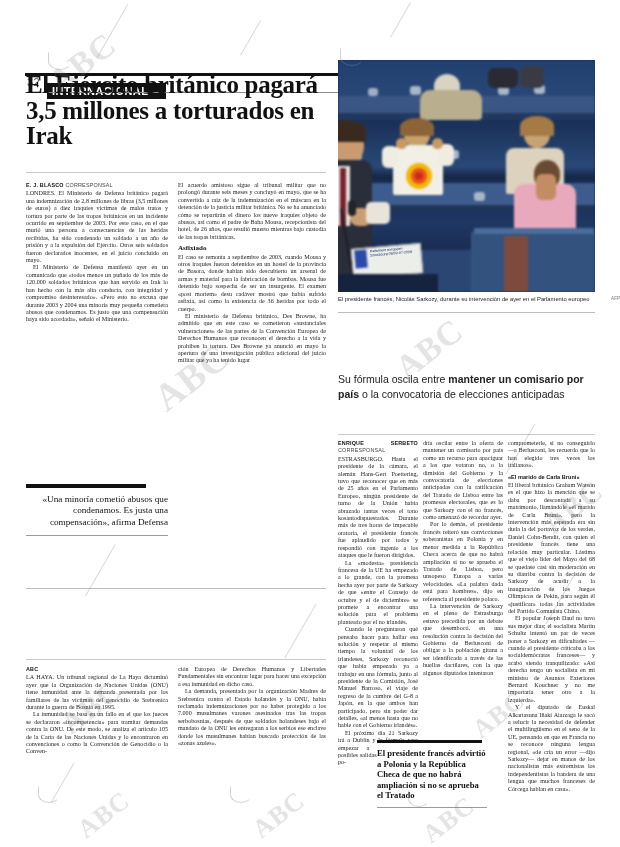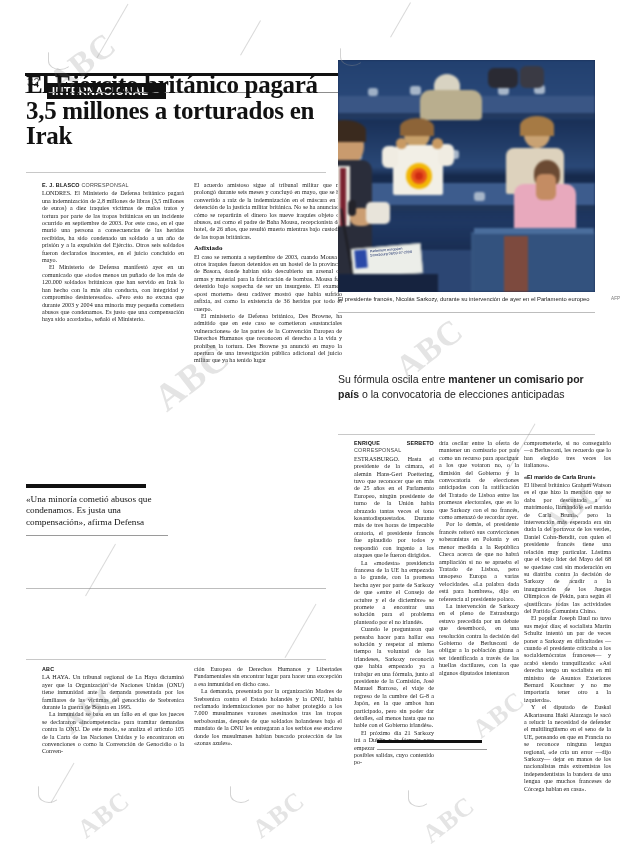--- a/index.html
+++ b/index.html
@@ -24,21 +24,21 @@
            font-weight:bold;font-size:11px;letter-spacing:.4px;line-height:15px;}
   .mast-date{position:absolute;right:36px;top:5px;font-family:"Liberation Sans",sans-serif;
              font-size:6.5px;color:#444;letter-spacing:.6px;}
   .mast-logo{position:absolute;right:0px;top:2px;font-family:"Liberation Serif",serif;
              font-weight:bold;font-size:13px;letter-spacing:.4px;color:#111;}
 
   
   .hl{font-family:"Liberation Serif",serif;font-weight:bold;color:#111;
       letter-spacing:-0.3px;}
   .body-col{font-family:"Liberation Serif",serif;font-size:6.1px;line-height:7.4px;
-            text-align:justify;color:#1b1b1b;-webkit-hyphens:auto;hyphens:auto;margin-left:16px;}
+            text-align:justify;color:#1b1b1b;-webkit-hyphens:auto;hyphens:auto;}
   .body-col p{margin:0;text-indent:7px;}
   .body-col p.first{text-indent:0;}
   .byline{font-family:"Liberation Sans",sans-serif;font-size:5.4px;font-weight:bold;
           color:#111;letter-spacing:.2px;margin:0 0 1px 0;}
   .byline span.role{font-weight:normal;color:#444;}
   .kicker{font-family:"Liberation Sans",sans-serif;font-size:5.6px;font-weight:bold;
           color:#111;margin:4px 0 1px 0;}
   .crosshead{font-family:"Liberation Serif",serif;font-weight:bold;font-size:7px;
              color:#111;margin:4px 0 1px 0;}
 
@@ -50,21 +50,21 @@
   #art1-sub b{font-weight:bold;}
   #art1-rule{position:absolute;left:26px;top:172px;width:300px;height:1px;background:#c8c8c8;}
 
   #a1c1{position:absolute;left:26px;top:182px;width:142px;}
   #a1c2{position:absolute;left:178px;top:182px;width:148px;}
 
   
   #pull1{position:absolute;left:26px;top:484px;width:142px;}
   #pull1 .pq-top{width:120px;height:4px;background:#111;margin-bottom:6px;}
   #pull1 .pq-txt{font-family:"Liberation Serif",serif;font-size:9.2px;line-height:11.4px;
-                 color:#111;}
+                 color:#111;text-align:right;}
   #pull1 .pq-bot{width:142px;height:1px;background:#9a9a9a;margin-top:7px;}
 
   
   #art2-rule{position:absolute;left:26px;top:588px;width:300px;height:1px;background:#bdbdbd;}
   #art2-head{position:absolute;left:26px;top:596px;width:302px;}
   #art2-head .h2{font-size:19.5px;line-height:20.5px;}
   #art2-rule2{position:absolute;left:26px;top:659px;width:300px;height:1px;background:#c8c8c8;}
   #a2c1{position:absolute;left:26px;top:666px;width:142px;}
   #a2c2{position:absolute;left:178px;top:666px;width:148px;}
 
@@ -267,20 +267,21 @@
   <div id="a3c3" class="body-col">
     <p class="first">comprometerle, si no conseguirlo —a Berlusconi, les recuerdo que lo han elegido tres veces los italianos».</p>
     <div class="kicker">«El marido de Carla Bruni»</div>
     <p class="first">El liberal británico Graham Watson es el que hizo la mención que se daba por descontada a su matrimonio, llamándole «el marido de Carla Bruni», pero la intervención más esperada era sin duda la del portavoz de los verdes, Daniel Cohn-Bendit, con quien el presidente francés tiene una relación muy particular. Lástima que el viejo líder del Mayo del 68 se quedase casi sin moderación en su diatriba contra la decisión de Sarkozy de acudir a la inauguración de los Juegos Olímpicos de Pekín, para según él «justificar» todas las actividades del Partido Comunista Chino.</p>
     <p>El popular Joseph Daul no tuvo sus mejor días; el socialista Martin Schultz intentó un par de veces poner a Sarkozy en dificultades —cuando el presidente criticaba a los socialdemócratas franceses— y acabó siendo tranquilizado: «Así derecha tengo un socialista en mi ministro de Asuntos Exteriores Bernard Kouchner y no me importaría tener otro a la izquierda».</p>
     <p>Y el diputado de Euskal Alkartasuna Iñaki Aiarzaga le sacó a relucir la necesidad de defender el multilingüismo en el seno de la UE, pensando en que en Francia no se reconoce ninguna lengua regional, «de cría un error —dijo Sarkozy— dejar en manos de los nacionalistas más extremistas los independentistas la bandera de una lengua que muchos franceses de Córcega hablan en casa».</p>
   </div>
 
   <div id="box1">
     <div class="bx-top"></div>
+    <div class="bx-txt">El presidente francés advirtió a Polonia y la República Checa de que no habrá ampliación si no se aprueba el Tratado</div>
     <div class="bx-bot"></div>
   </div>
 
   <div class="wm" style="left:45px;top:44px;font-size:34px;">ABC</div>
   <div class="wm" style="left:150px;top:355px;font-size:38px;">ABC</div>
   <div class="wm" style="left:392px;top:330px;font-size:34px;">ABC</div>
   <div class="wm" style="left:540px;top:490px;font-size:30px;">ABC</div>
   <div class="wm" style="left:58px;top:690px;font-size:30px;">ABC</div>
   <div class="wm" style="left:470px;top:700px;font-size:26px;">ABC</div>
   <div class="wm" style="left:75px;top:800px;font-size:26px;">ABC</div>

